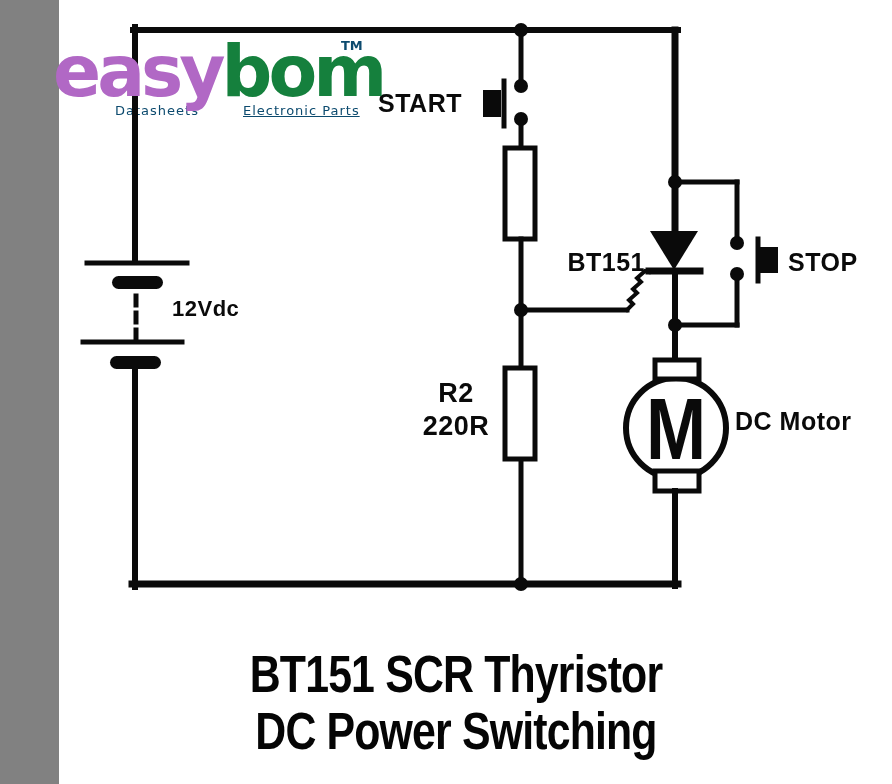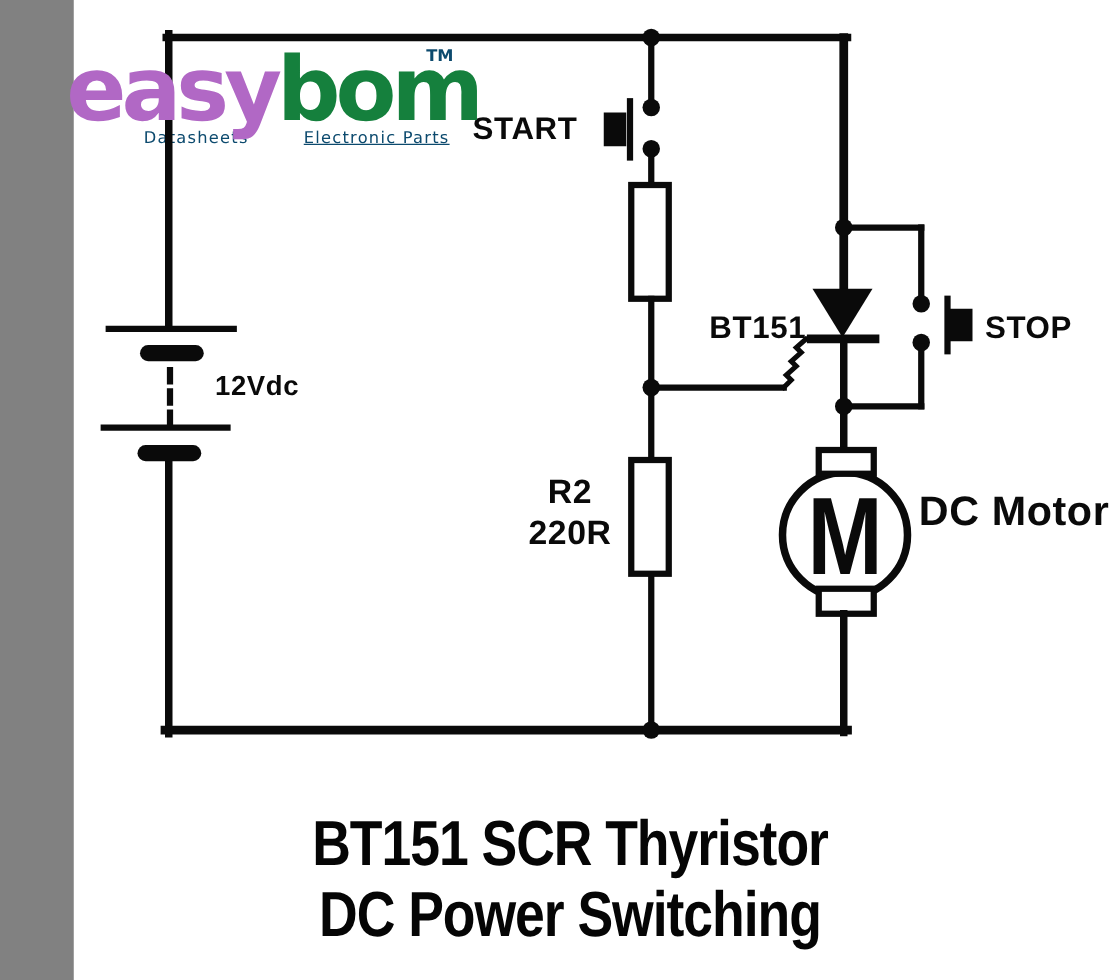--- a/index.html
+++ b/index.html
@@ -137,20 +137,20 @@
   <div class="lbl" style="left:172px;top:296px;font-size:22px;">12Vdc</div>
 
   <div class="lbl lbl-stack" style="left:415px;top:377px;width:82px;font-size:27px;"><div>R2</div><div>220R</div></div>
 
   <div class="lbl" style="left:548px;top:234px;width:97px;text-align:right;font-size:25px;margin-top:14px;">BT151</div>
 
   <div class="lbl" style="left:788px;top:248px;font-size:25px;text-align:center;">STOP</div>
 
   <div class="lbl motor-m" style="left:626px;top:384px;width:100px;">M</div>
 
-  <div class="lbl" style="left:735px;top:392px;font-size:33px;line-height:33px;"><div>DC Motor</div></div>
+  <div class="lbl" style="left:735px;top:405px;font-size:25px;line-height:33px;"><div>DC Motor</div></div>
 
   <div class="title">
       <div>BT151 SCR Thyristor</div>
       <div>DC Power Switching</div>
     </div>
 
 </div>
 
 </body></html>

